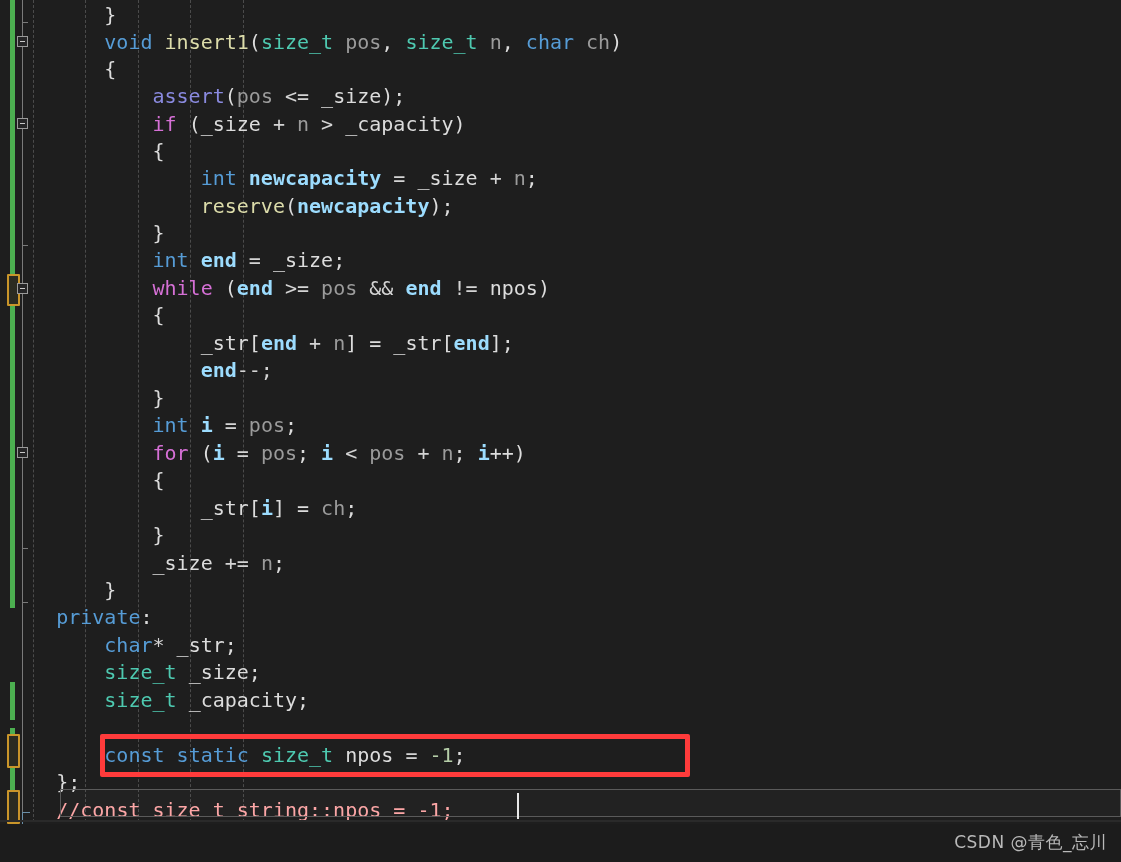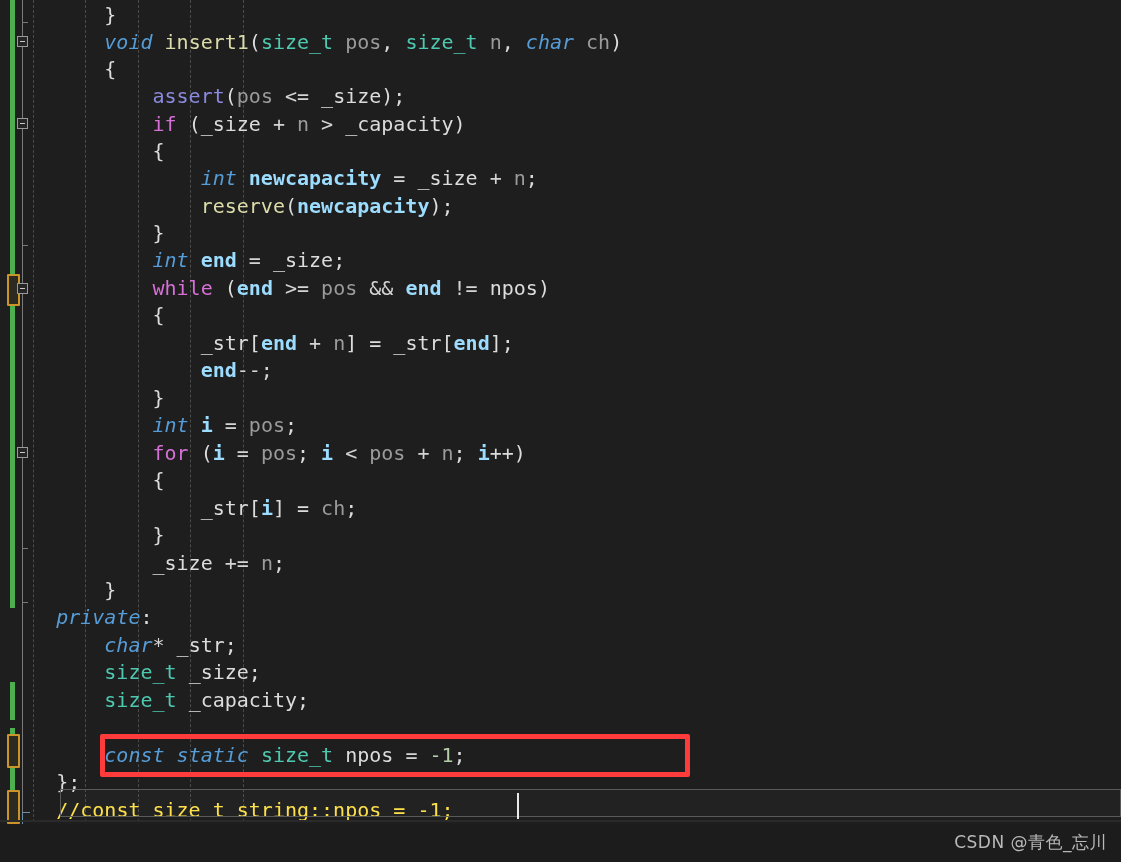--- a/index.html
+++ b/index.html
@@ -35,31 +35,31 @@
           border-left:1px dashed #5A5A5A;opacity:.75;}
 
   
   .code{position:absolute;left:0;top:0;width:1121px;height:862px;
         font-size:20px;line-height:27.3px;white-space:pre;}
   .line{position:absolute;left:0;width:1121px;height:27px;
         padding-left:8px;box-sizing:border-box;}
   .line span{white-space:pre;}
 
   
-  .kw   {color:#569CD6;font-style:italic;}   
+  .kw   {color:#569CD6;}   
   .ctl  {color:#D670D6;}   
   .typ  {color:#4EC9B0;}   
   .fn   {color:#DCDCAA;}   
   .var  {color:#9CDCFE;font-weight:bold;}   
   .pln  {color:#DCDCDC;}   
   .par  {color:#9B9B9B;}   
   .num  {color:#B5CEA8;}   
   .op   {color:#D4D4D4;}
   .pun  {color:#DCDCDC;}
-  .cmt  {color:#fde047;}   
+  .cmt  {color:#fca5a5;}   
   .brc1 {color:#DCDCDC;}
 
   
   .redbox{position:absolute;border:5px solid #FF3B3B;border-radius:2px;
           box-sizing:border-box;pointer-events:none;}
 
   
   .curline{position:absolute;left:60px;height:28px;box-sizing:border-box;
            border:1px solid #5A5A5A;background:rgba(255,255,255,0.018);}
   .caret{position:absolute;width:2px;background:#E8E8E8;}

